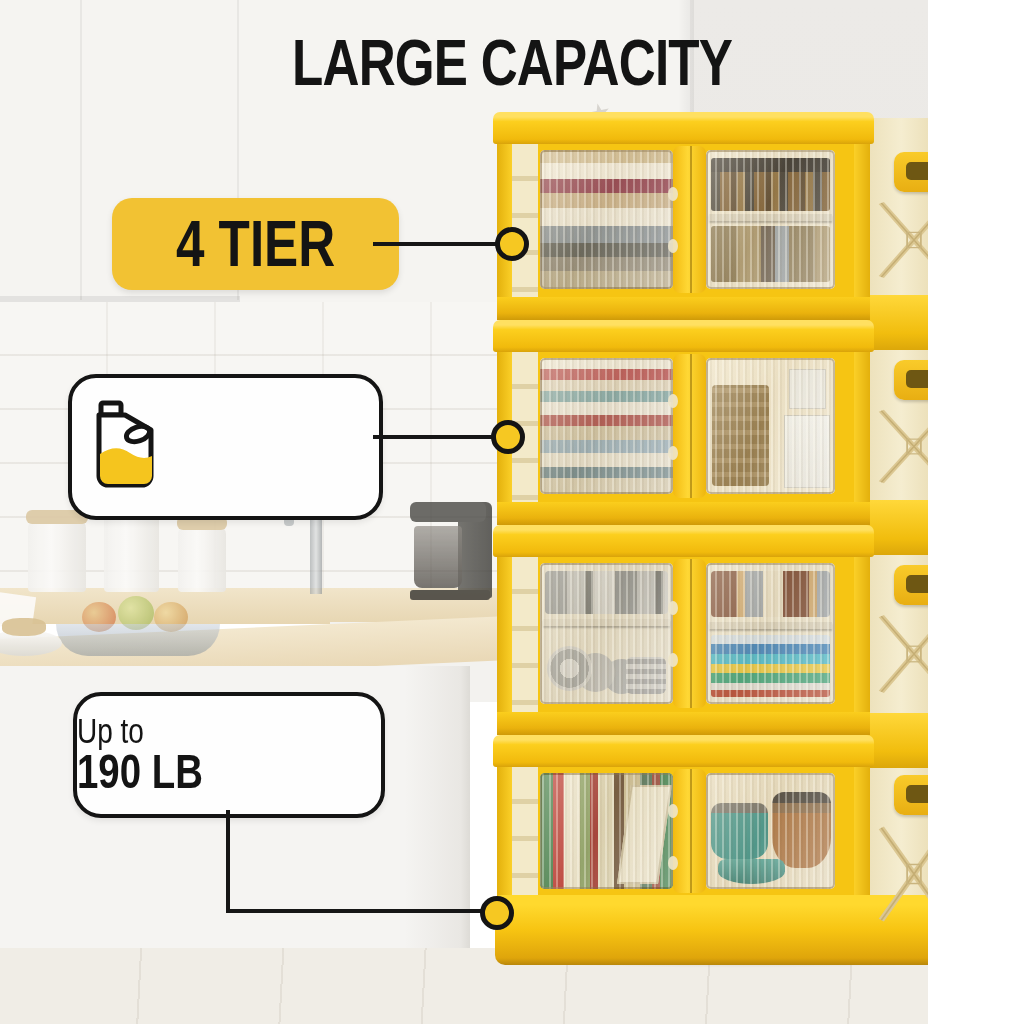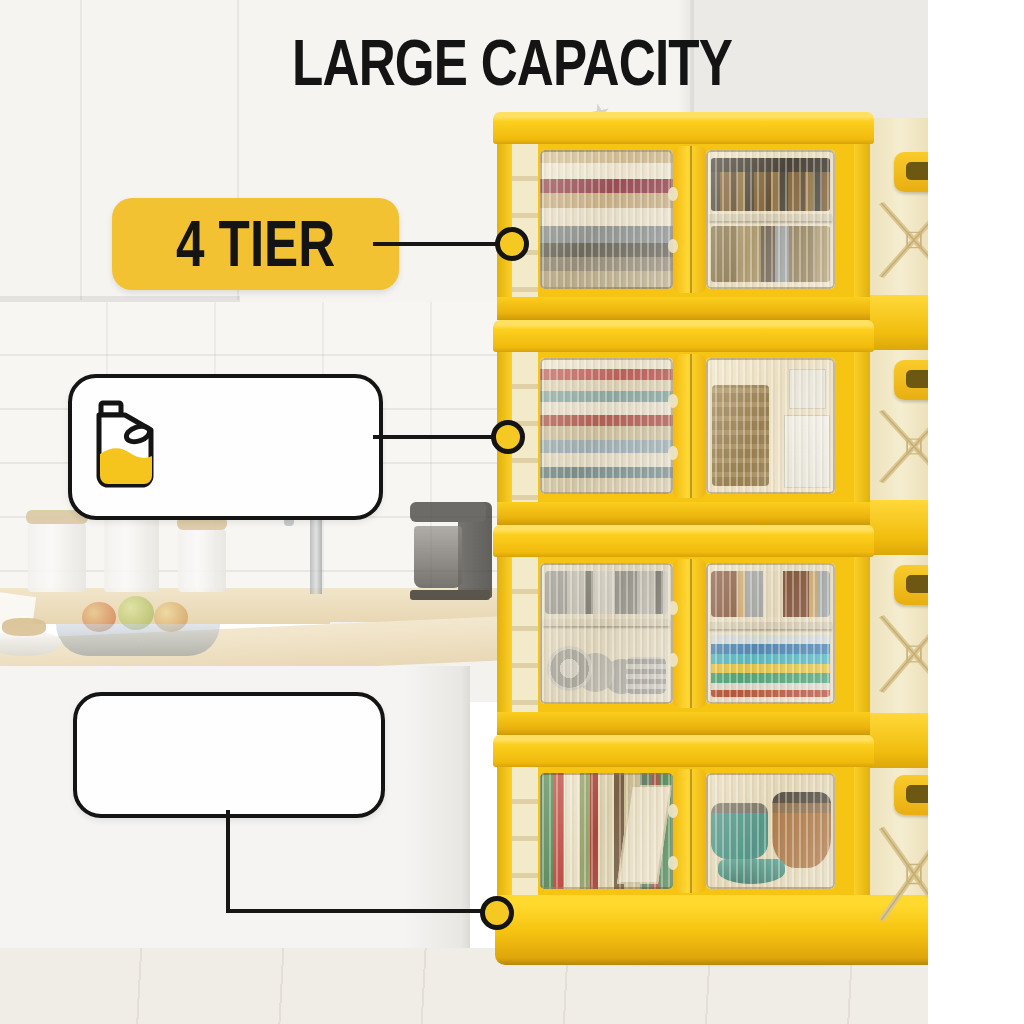--- a/index.html
+++ b/index.html
@@ -355,17 +355,21 @@
         <path d="M14 15 h26 l26 15 v46 a9 9 0 0 1 -9 9 H23 a9 9 0 0 1 -9 -9 z" fill="#fff" stroke="#141414" stroke-width="5" stroke-linejoin="round"></path>
         <path d="M15 54 q16 -11 30 -1 q12 8 22 3 v20 a8 8 0 0 1 -8 8 H23 a8 8 0 0 1 -8 -8 z" fill="#f5c51e"></path>
         <ellipse cx="53" cy="34" rx="12" ry="7" transform="rotate(-18 53 34)" fill="none" stroke="#141414" stroke-width="5"></ellipse>
       </svg>
     </div>
   </div>
   <div class="abs connector" style="left:373px;top:435px;width:122px;height:4px;"></div>
   <div class="abs dot" style="left:491px;top:420px;"></div>
 
   <div class="abs info-box box-lb">
+    <div class="txt-col">
+      <span class="val-pre condL">Up to</span>
+      <span class="val-big condL">190 LB</span>
+    </div>
   </div>
   <div class="abs connector" style="left:226px;top:810px;width:4px;height:103px;"></div>
   <div class="abs connector" style="left:226px;top:909px;width:258px;height:4px;"></div>
   <div class="abs dot" style="left:480px;top:896px;"></div>
 </div>
 
 </body></html>

